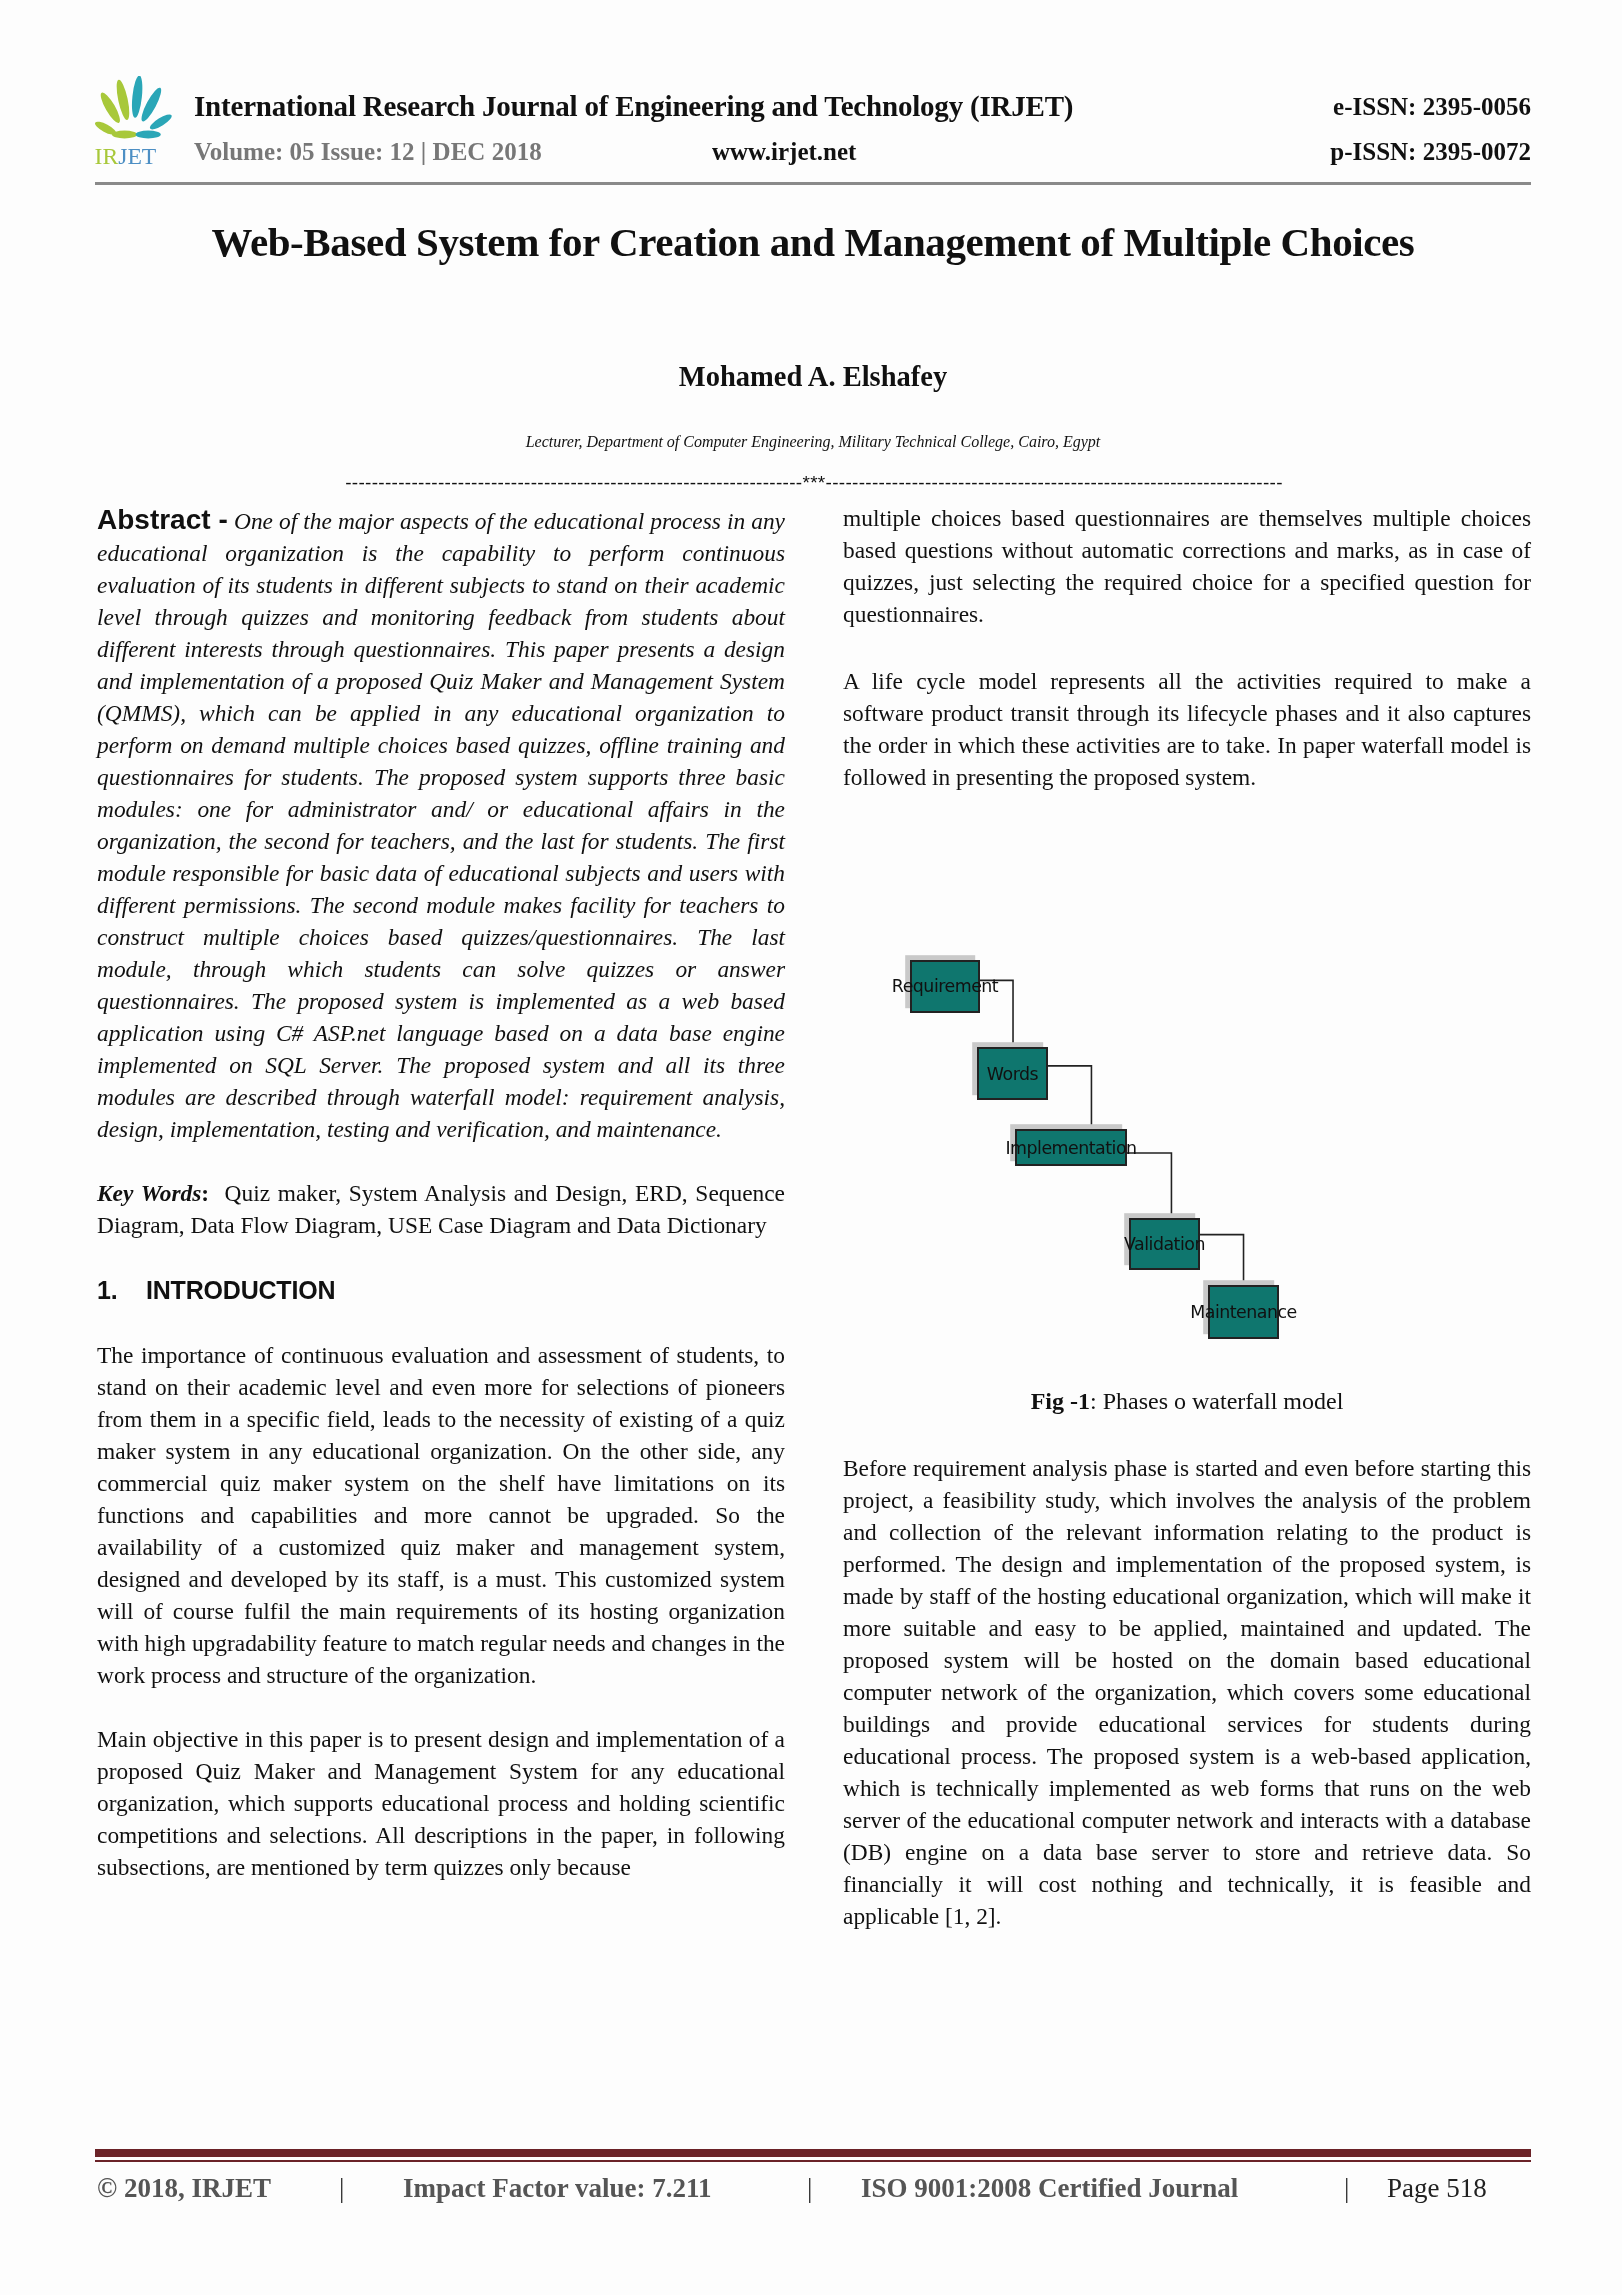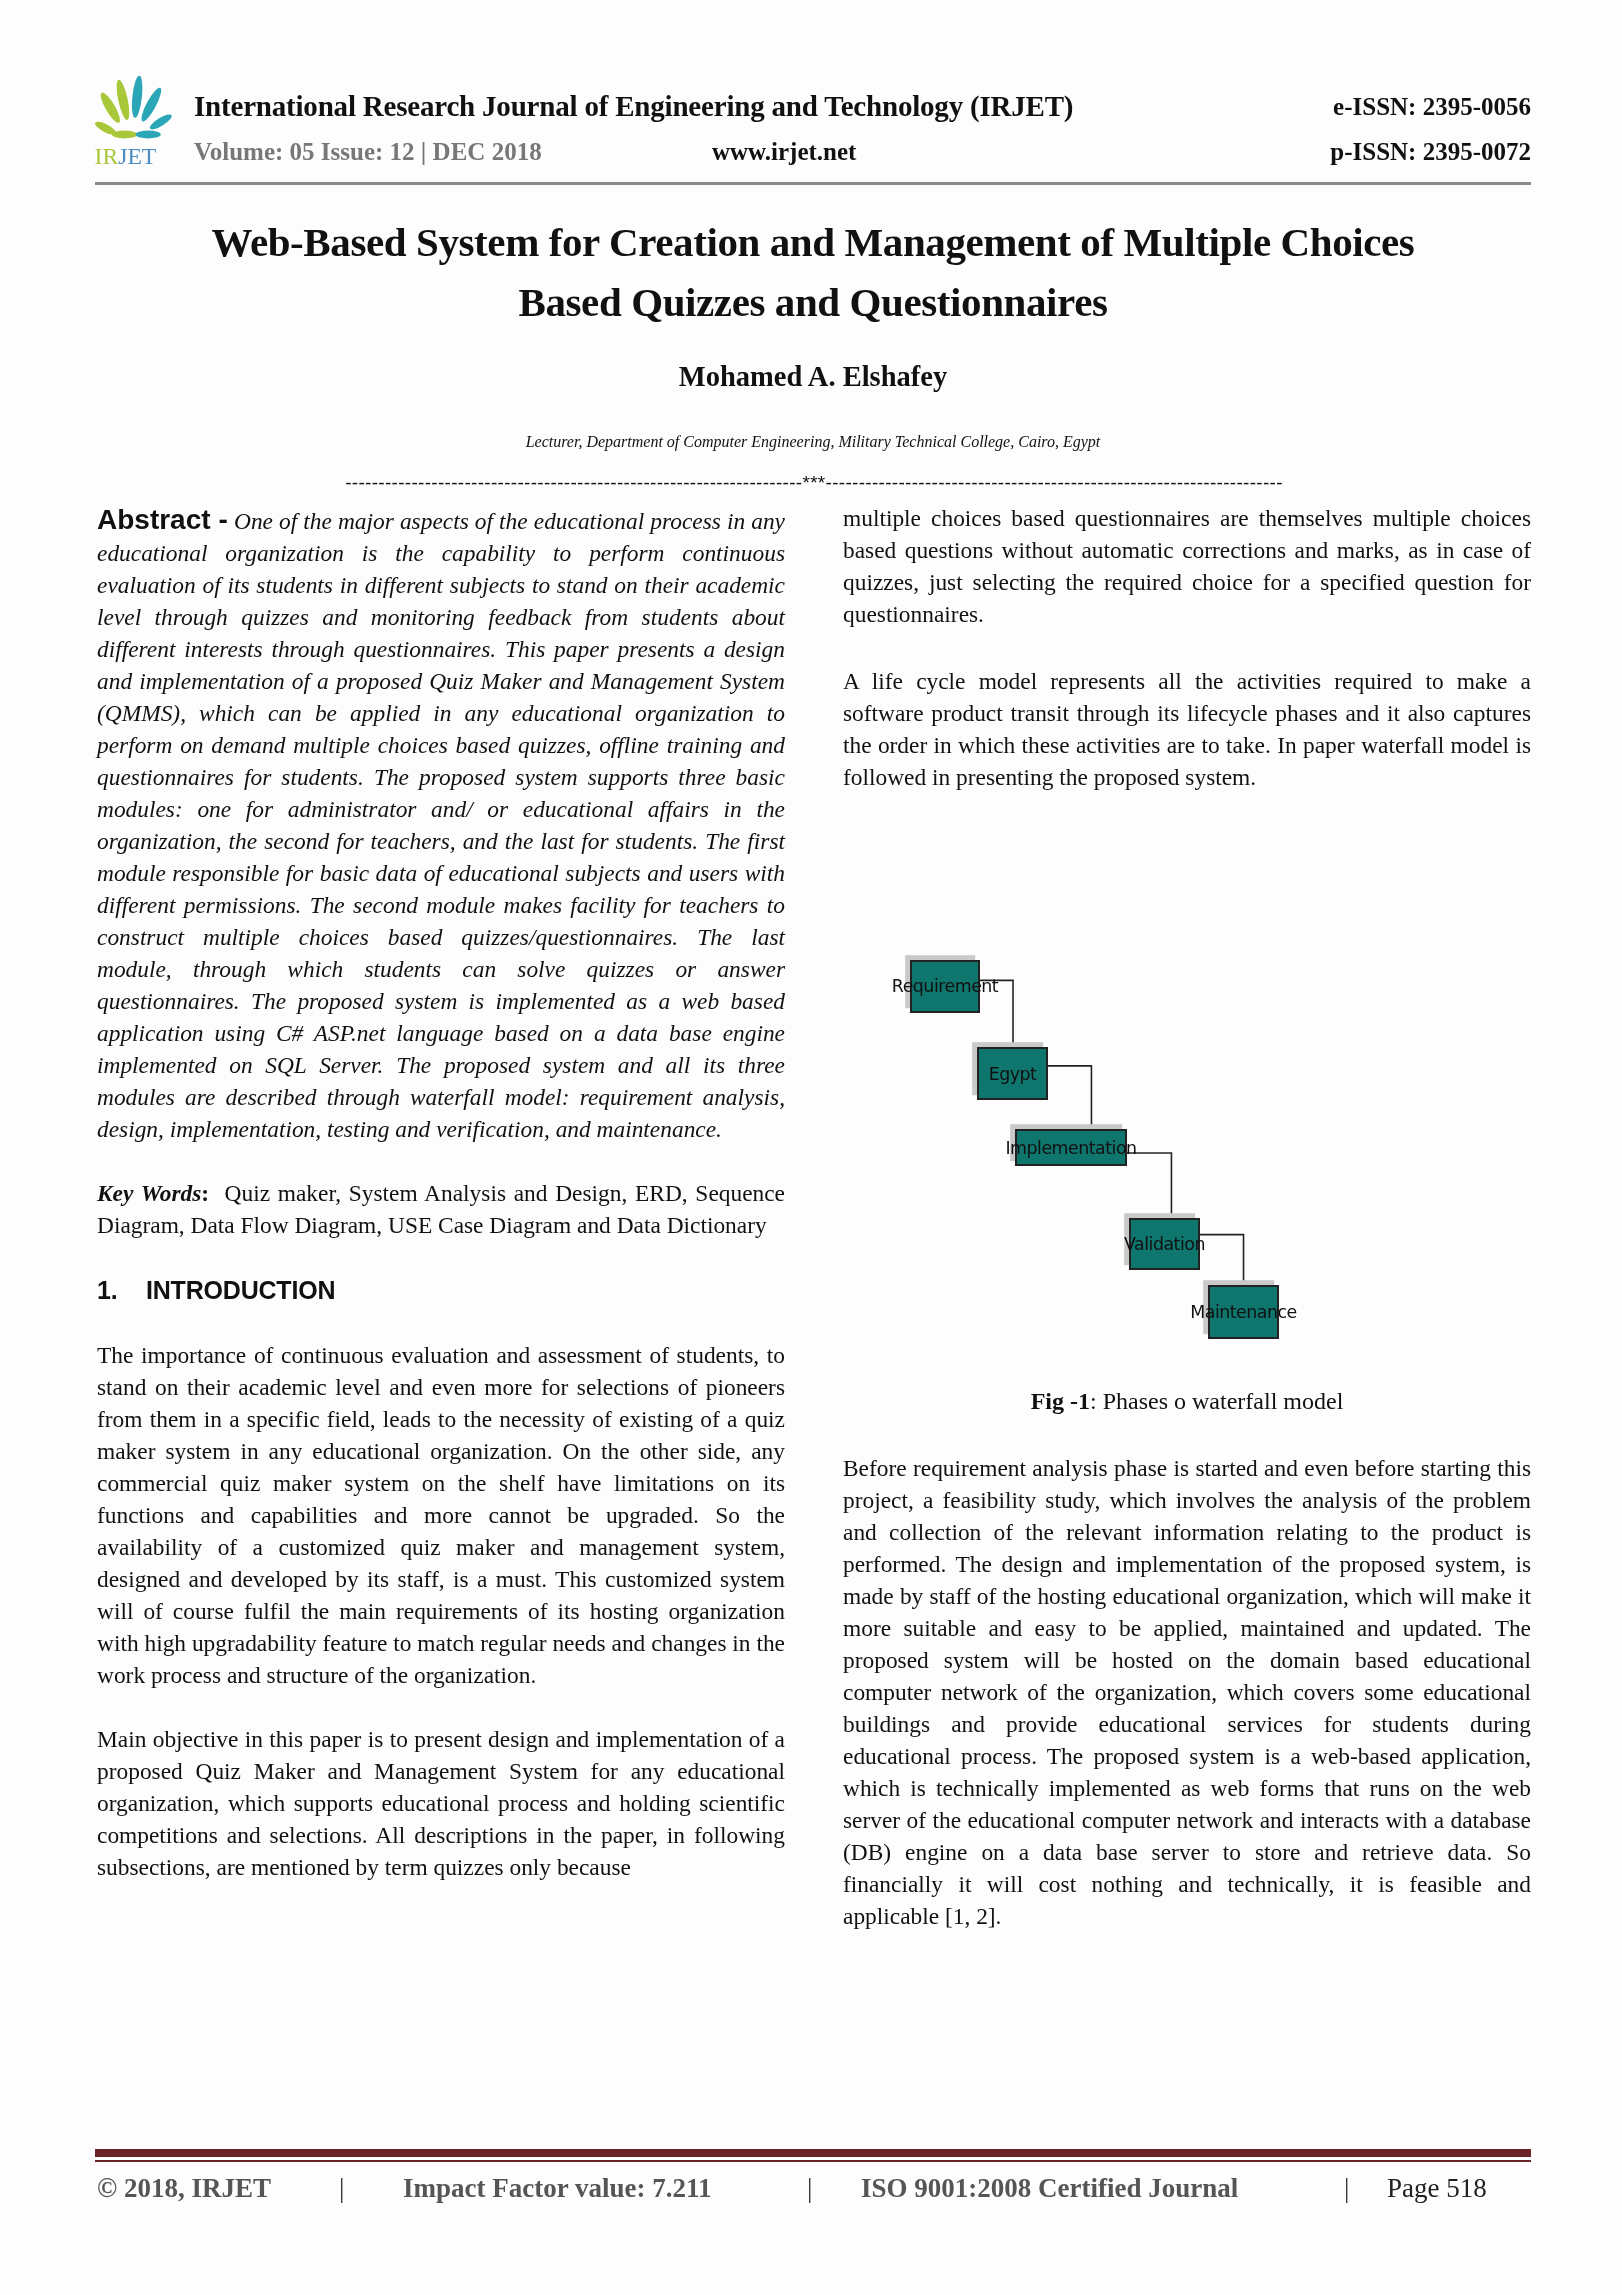--- a/index.html
+++ b/index.html
@@ -68,21 +68,20 @@
 </svg>
 <div class="abs hdr-journal">International Research Journal of Engineering and Technology (IRJET)</div>
 <div class="abs hdr-volume">Volume: 05 Issue: 12 | DEC 2018</div>
 <div class="abs hdr-web">www.irjet.net</div>
 <div class="abs hdr-eissn">e-ISSN: 2395-0056</div>
 <div class="abs hdr-pissn">p-ISSN: 2395-0072</div>
 <div class="abs hdr-rule"></div>
 
 <div class="abs title">
   <div>Web-Based System for Creation and Management of Multiple Choices</div>
-  <div>Based Quizzes and Questionnaires</div>
 </div>
 <div class="abs author">Mohamed A. Elshafey</div>
 <div class="abs affil">Lecturer, Department of Computer Engineering, Military Technical College, Cairo, Egypt</div>
 <div class="abs sep">---------------------------------------------------------------------***---------------------------------------------------------------------</div>
 
 <div class="col left" style="top:504px;">
   <p>
     <span class="abstract-label">Abstract -</span>
     <span class="it">One of the major aspects of the educational process in any educational organization is the capability to perform continuous evaluation of its students in different subjects to stand on their academic level through quizzes and monitoring feedback from students about different interests through questionnaires. This paper presents a design and implementation of a proposed Quiz Maker and Management System (QMMS), which can be applied in any educational organization to perform on demand multiple choices based quizzes, offline training and questionnaires for students. The proposed system supports three basic modules: one for administrator and/ or educational affairs in the organization, the second for teachers, and the last for students. The first module responsible for basic data of educational subjects and users with different permissions. The second module makes facility for teachers to construct multiple choices based quizzes/questionnaires. The last module, through which students can solve quizzes or answer questionnaires. The proposed system is implemented as a web based application using C# ASP.net language based on a data base engine implemented on SQL Server. The proposed system and all its three modules are described through waterfall model: requirement analysis, design, implementation, testing and verification, and maintenance.</span>
   </p>
@@ -110,21 +109,21 @@
       </marker>
     </defs>
     <g fill="none" stroke="#222" stroke-width="2">
       <path d="M106,47 H149 V131" marker-end="url(#ah)"></path>
       <path d="M191,155 H248 V235" marker-end="url(#ah)"></path>
       <path d="M291,265 H349 V347" marker-end="url(#ah)"></path>
       <path d="M383,368 H440 V432" marker-end="url(#ah)"></path>
     </g>
   </svg>
   <div class="box" style="left:15px;top:16.6px;width:70px;height:53px;">Requirement</div>
-  <div class="box" style="left:82px;top:104px;width:71px;height:53px;">Egypt</div>
+  <div class="box" style="left:82px;top:104px;width:71px;height:53px;">Words</div>
   <div class="box" style="left:120px;top:186px;width:112px;height:37px;">Implementation</div>
   <div class="box" style="left:234px;top:275px;width:71px;height:52px;">Validation</div>
   <div class="box" style="left:313px;top:342px;width:71px;height:54px;">Maintenance</div>
 </div>
 <div class="abs caption">
   <b>Fig -1</b><span>: Phases o waterfall model</span>
 </div>
 
 <div class="col right" style="top:1452px;">
   <p>Before requirement analysis phase is started and even before starting this project, a feasibility study, which involves the analysis of the problem and collection of the relevant information relating to the product is performed. The design and implementation of the proposed system, is made by staff of the hosting educational organization, which will make it more suitable and easy to be applied, maintained and updated. The proposed system will be hosted on the domain based educational computer network of the organization, which covers some educational buildings and provide educational services for students during educational process. The proposed system is a web-based application, which is technically implemented as web forms that runs on the web server of the educational computer network and interacts with a database (DB) engine on a data base server to store and retrieve data. So financially it will cost nothing and technically, it is feasible and applicable [1, 2].</p>

